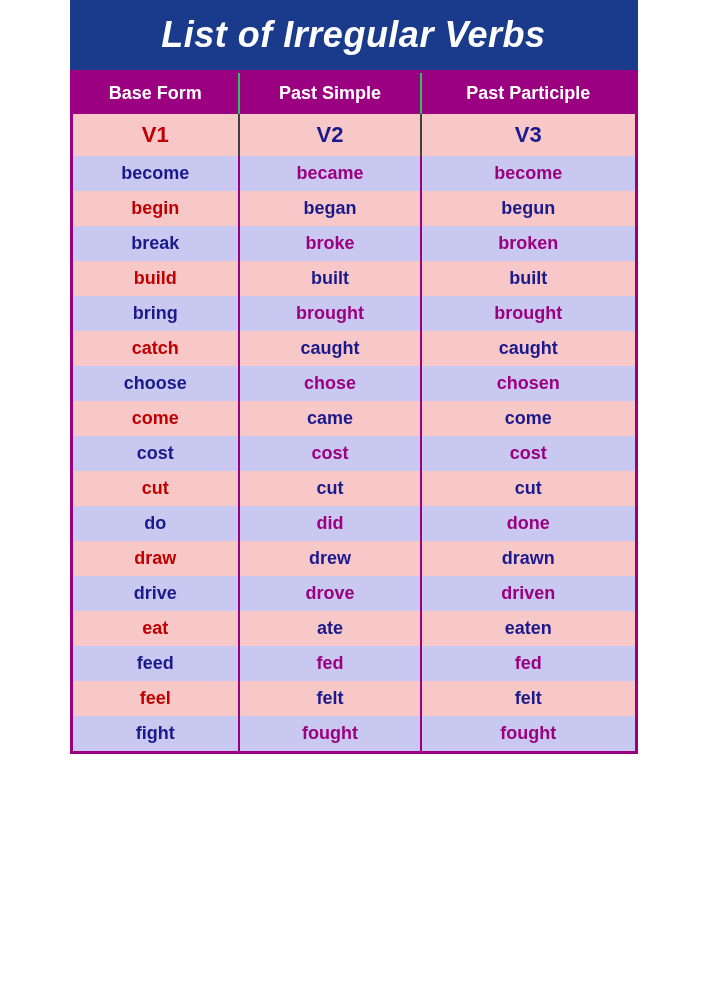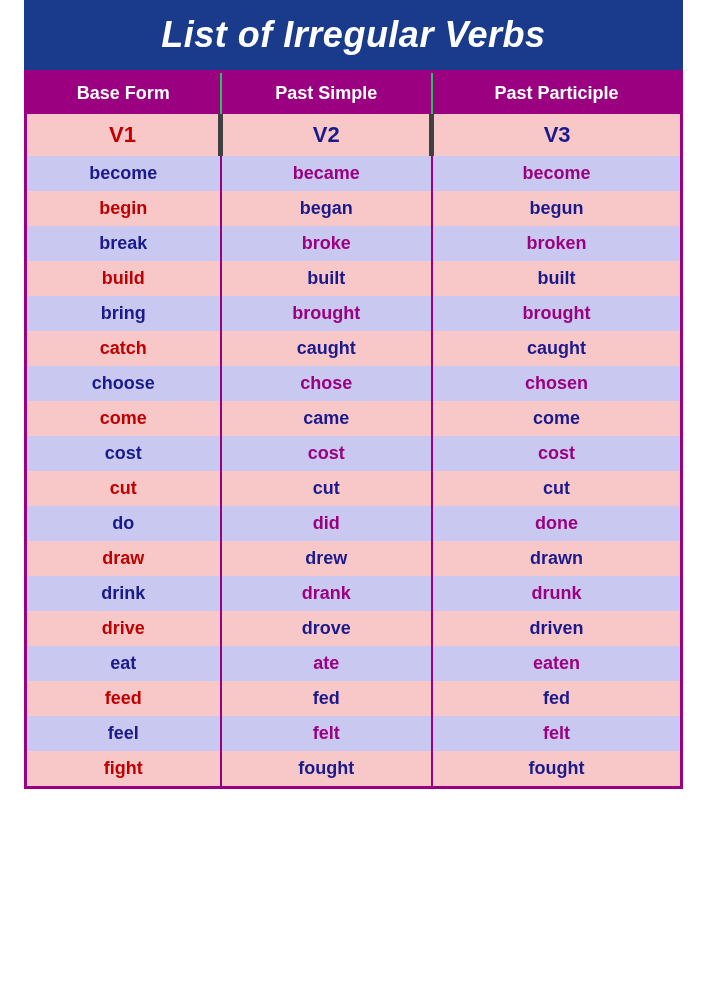--- a/index.html
+++ b/index.html
@@ -7,21 +7,21 @@
       width: 707px;
       min-height: 1000px;
       background: #fff;
       font-family: Arial, sans-serif;
       display: flex;
       flex-direction: column;
       align-items: center;
     }
 
     .page-wrapper {
-      width: 659px;
+      width: 568px;
       background: #fff;
       padding: 0;
     }
 
     .title-bar {
       background: #1a3a8c;
       width: 100%;
       padding: 14px 10px;
       text-align: center;
     }
@@ -61,21 +61,21 @@
       border-right: none;
     }
 
     .subheader-row td {
       text-align: center;
       font-size: 22px;
       font-weight: 900;
       color: #1a1a6e;
       padding: 8px 4px;
       background: #fff;
-      border-right: 5px solid #404040;
+      border-right: 2px solid #404040;
     }
 
     .subheader-row td:last-child {
       border-right: none;
     }
 
     tbody tr:nth-child(odd) td {
       background: #f8c8c8;
     }
 
@@ -196,25 +196,20 @@
             <td>do</td>
             <td>did</td>
             <td>done</td>
           </tr>
           <tr>
             <td>draw</td>
             <td>drew</td>
             <td>drawn</td>
           </tr>
           <tr>
-            <td>drink</td>
-            <td>drank</td>
-            <td>drunk</td>
-          </tr>
-          <tr>
             <td>drive</td>
             <td>drove</td>
             <td>driven</td>
           </tr>
           <tr>
             <td>eat</td>
             <td>ate</td>
             <td>eaten</td>
           </tr>
           <tr>

